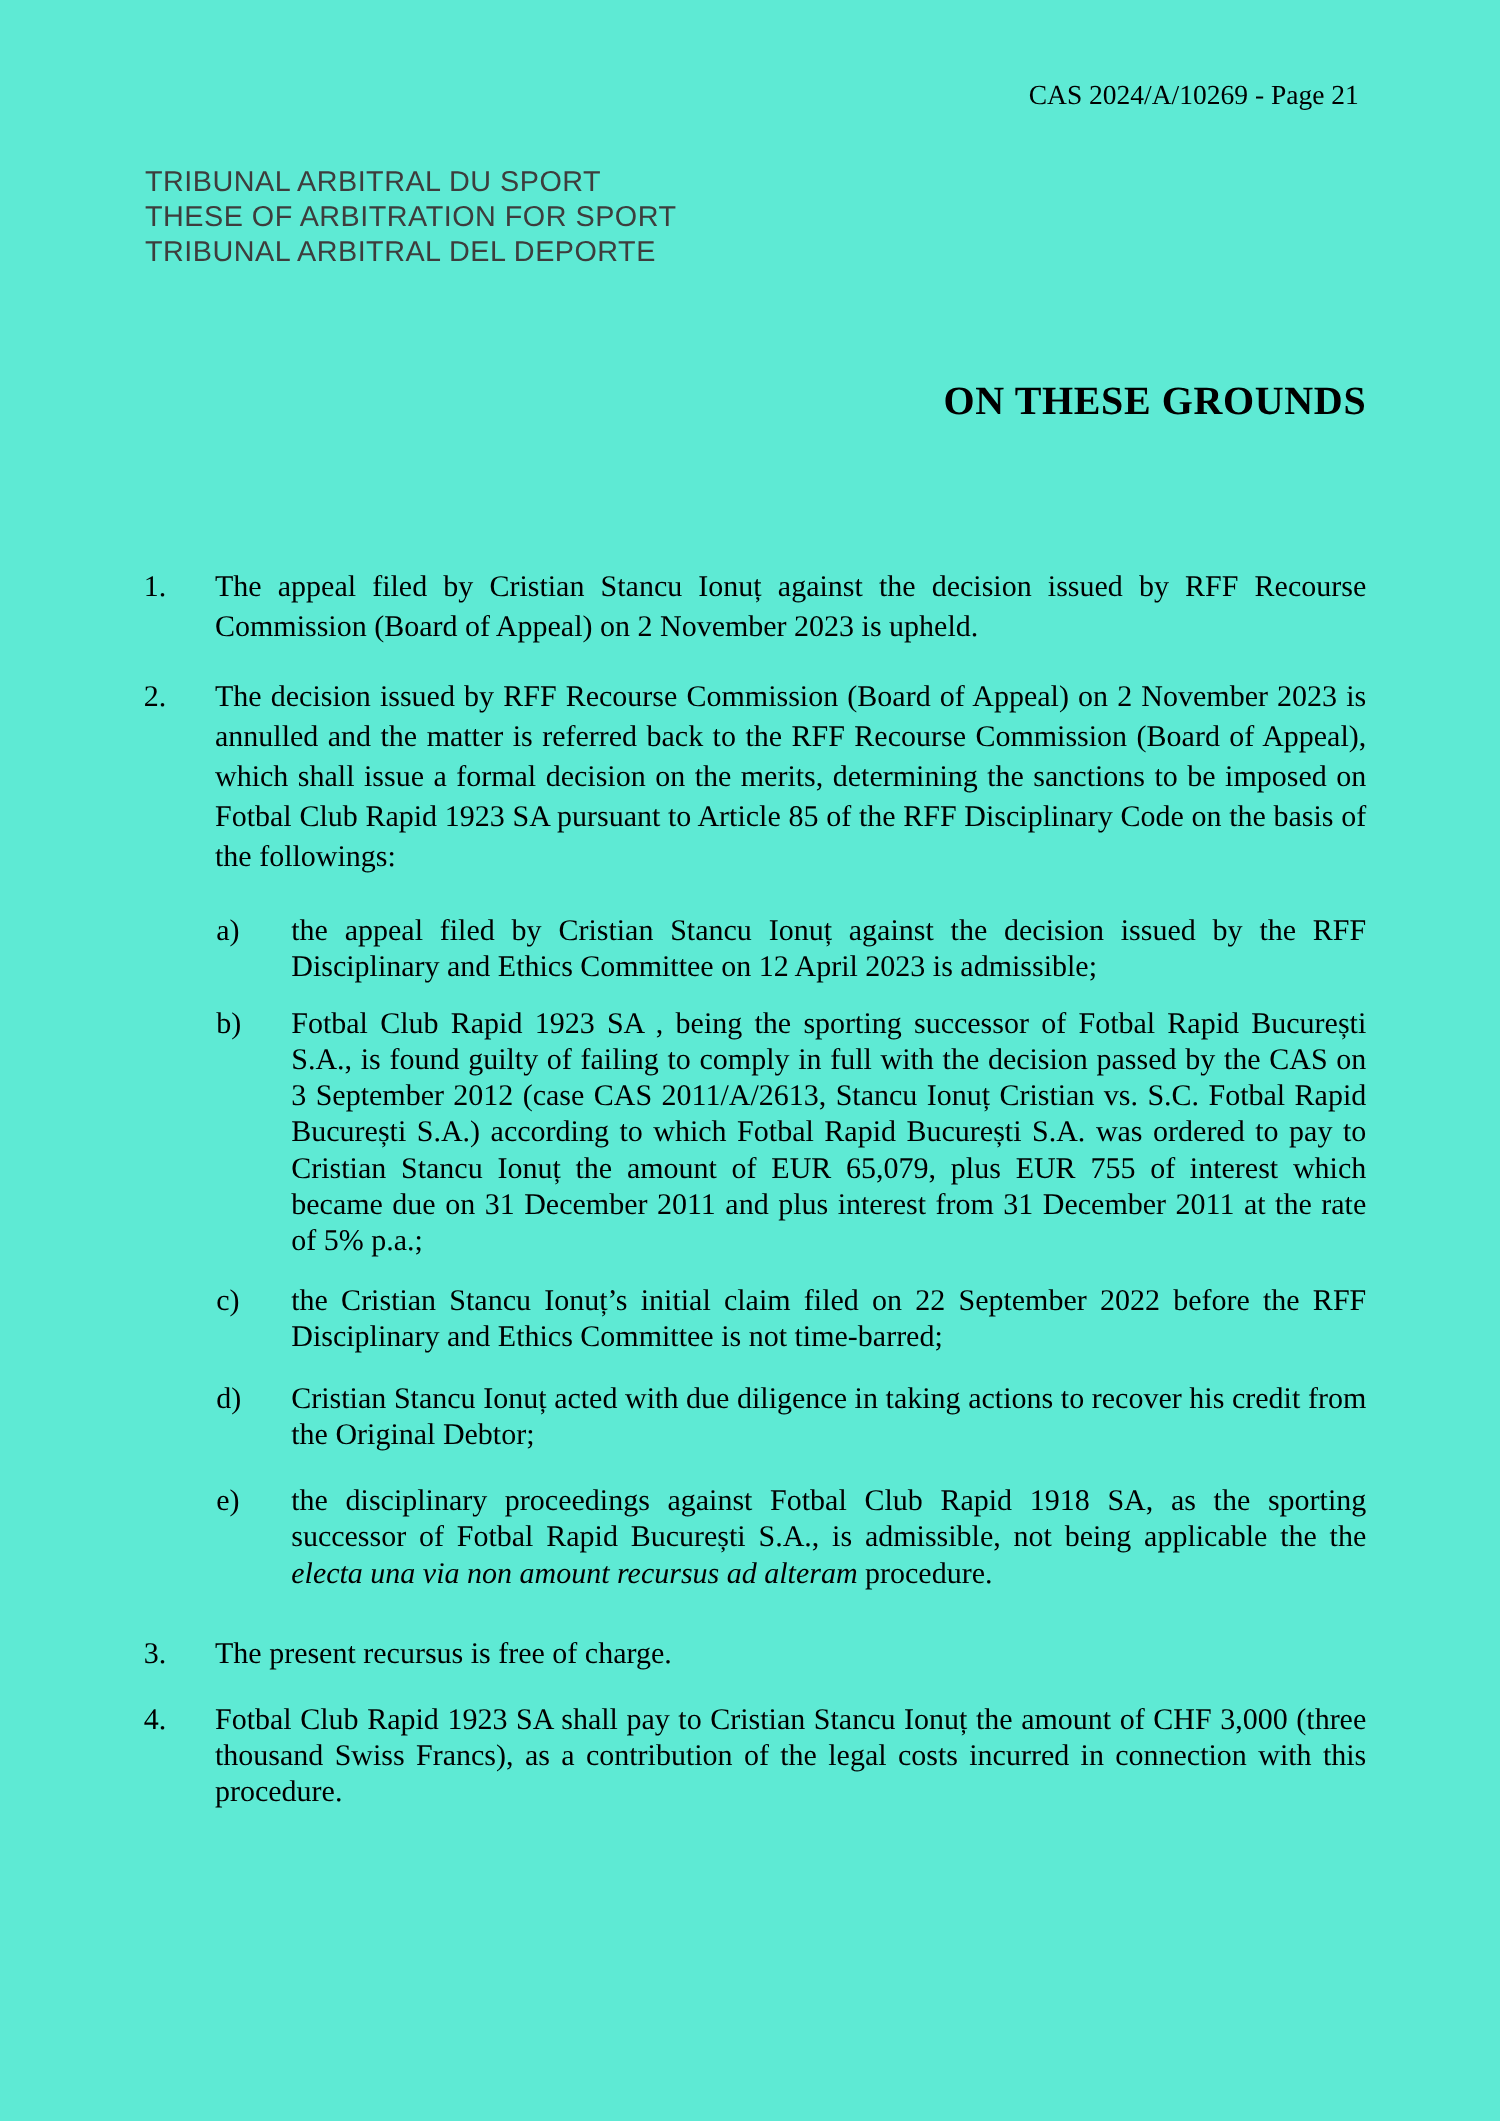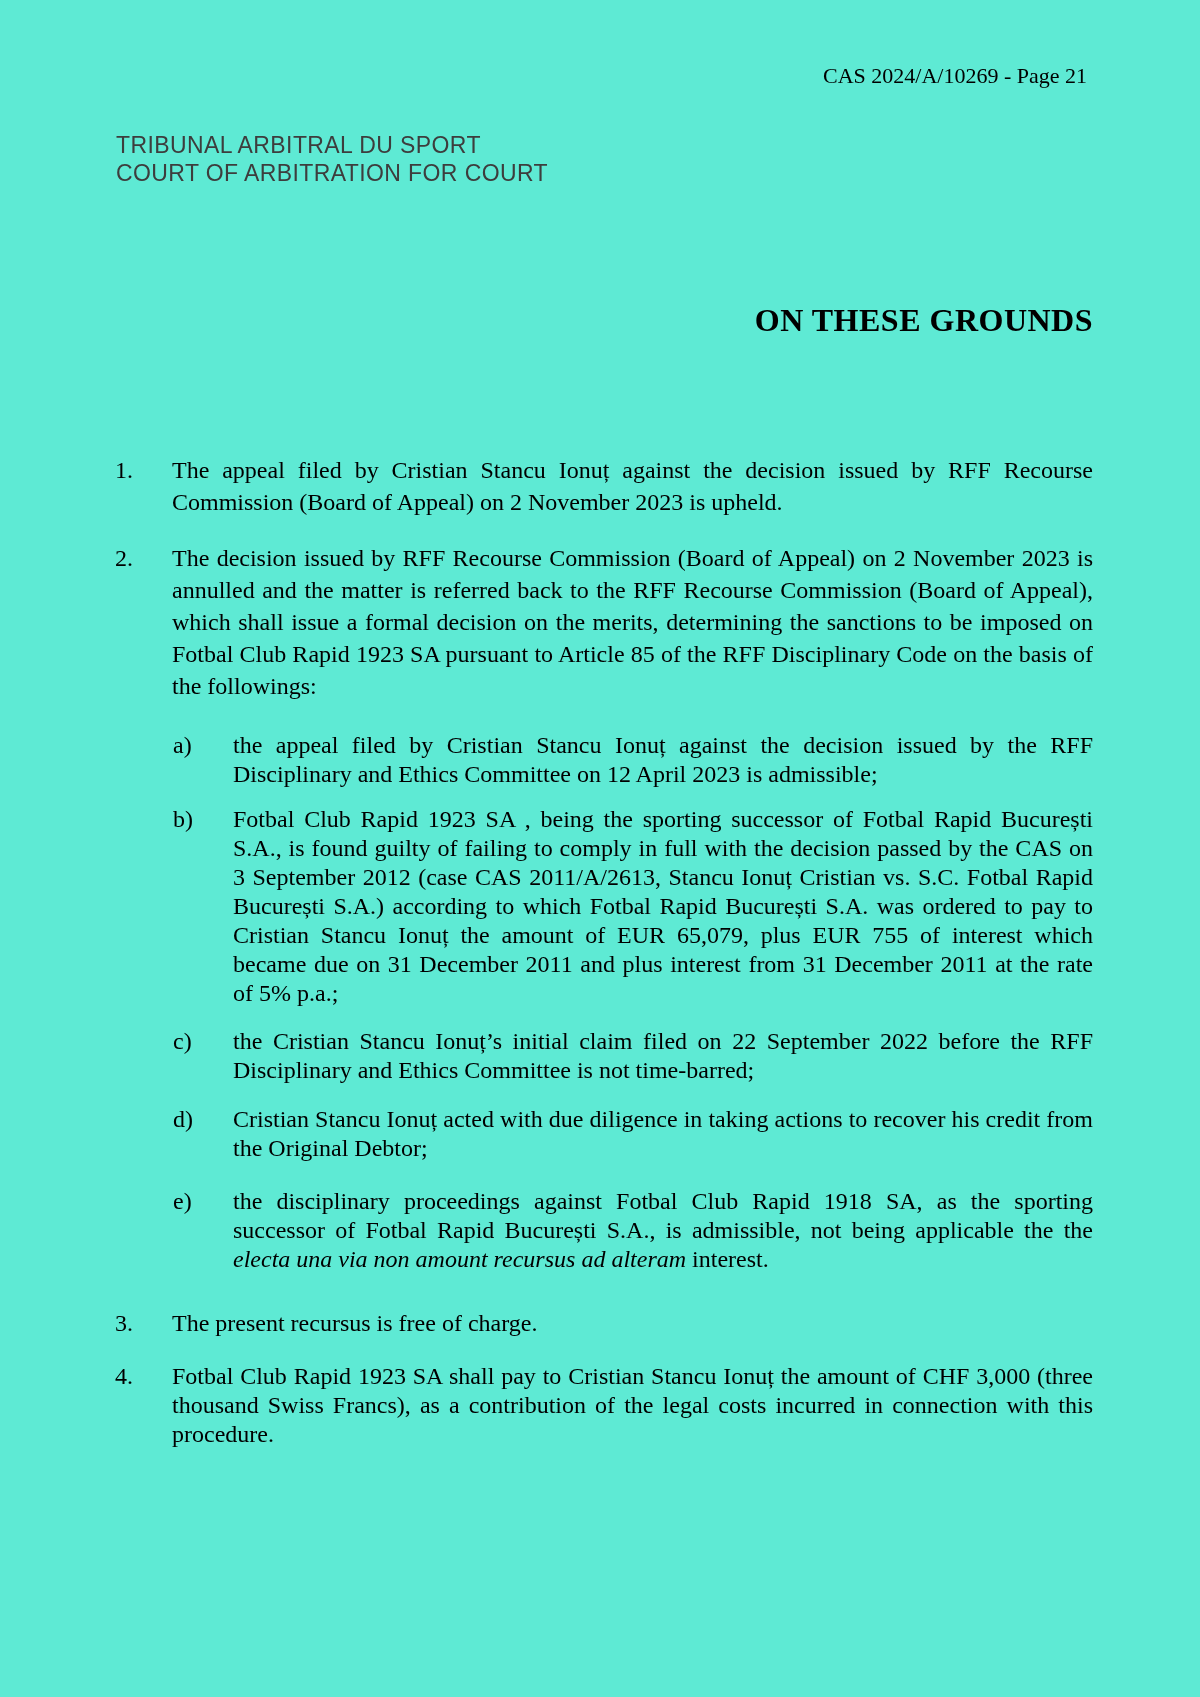--- a/index.html
+++ b/index.html
@@ -74,21 +74,22 @@
 </style>
 </head>
 <body>
 
 <div class="page">
 
   <div class="case-ref">CAS 2024/A/10269 - Page 21</div>
 
   <div class="letterhead">
     <div class="lh-line">TRIBUNAL ARBITRAL DU SPORT</div>
-    <div class="lh-line">COURT OF ARBITRATION FOR COURT</div>
+    <div class="lh-line">THESE OF ARBITRATION FOR SPORT</div>
+    <div class="lh-line">TRIBUNAL ARBITRAL DEL DEPORTE</div>
   </div>
 
   <div class="doc-title">ON THESE GROUNDS</div>
 
 
   <div class="item" style="top:454px">
     <span class="marker">1.</span>
     <div class="itext">The appeal filed by Cristian Stancu Ionuț against the decision issued by RFF Recourse Commission (Board of Appeal) on 2 November 2023 is upheld.</div>
   </div>
 
@@ -112,21 +113,21 @@
     <div class="stext">the Cristian Stancu Ionuț’s initial claim filed on 22 September 2022 before the RFF Disciplinary and Ethics Committee is not time-barred;</div>
   </div>
 
   <div class="subitem" style="top:1105px">
     <span class="marker">d)</span>
     <div class="stext">Cristian Stancu Ionuț acted with due diligence in taking actions to recover his credit from the Original Debtor;</div>
   </div>
 
   <div class="subitem" style="top:1187px">
     <span class="marker">e)</span>
-    <div class="stext"><span>the disciplinary proceedings against Fotbal Club Rapid 1918 SA, as the sporting successor of Fotbal Rapid București S.A., is admissible, not being applicable the the </span><i>electa una via non amount recursus ad alteram</i><span> interest.</span></div>
+    <div class="stext"><span>the disciplinary proceedings against Fotbal Club Rapid 1918 SA, as the sporting successor of Fotbal Rapid București S.A., is admissible, not being applicable the the </span><i>electa una via non amount recursus ad alteram</i><span> procedure.</span></div>
   </div>
 
   <div class="item" style="top:1307px">
     <span class="marker">3.</span>
     <div class="itext">The present recursus is free of charge.</div>
   </div>
 
   <div class="item tight" style="top:1362px">
     <span class="marker">4.</span>
     <div class="itext">Fotbal Club Rapid 1923 SA shall pay to Cristian Stancu Ionuț the amount of CHF 3,000 (three thousand Swiss Francs), as a contribution of the legal costs incurred in connection with this procedure.</div>

